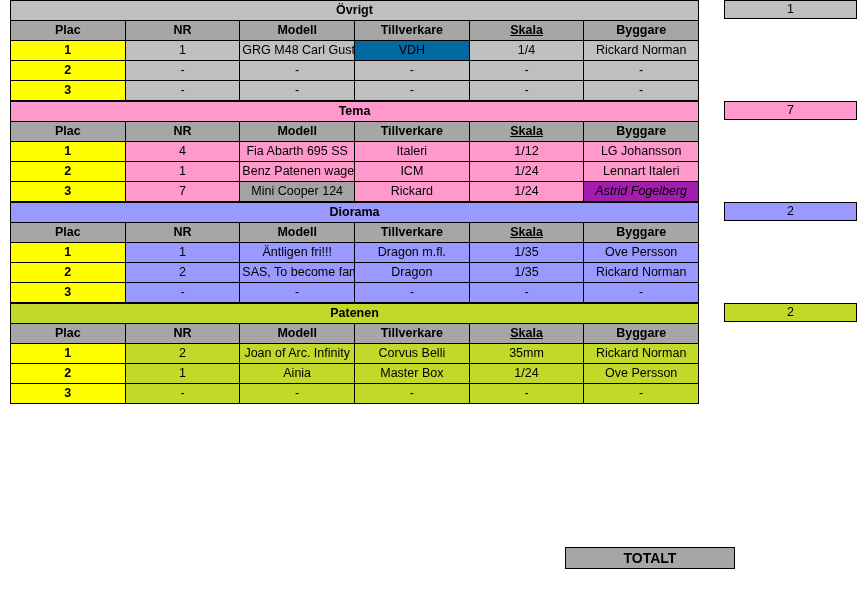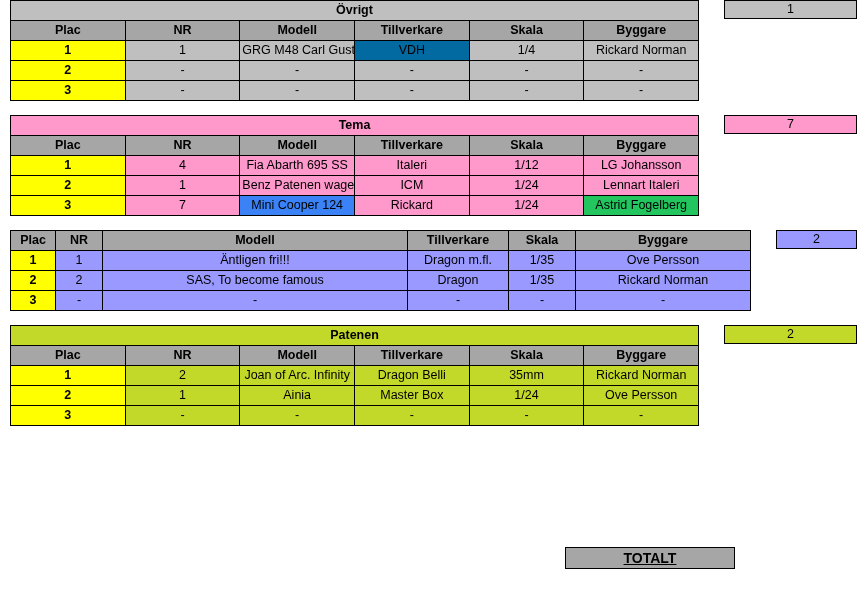--- a/index.html
+++ b/index.html
@@ -21,21 +21,20 @@
     height: 602px;
     padding: 0;
   }
   .section {
     display: flex;
     align-items: flex-start;
     margin: 0 0 0 10px;
     width: 847px;
   }
   .section + .section {
-    margin-top: 14px;
   }
   table.grid {
     border-collapse: collapse;
     table-layout: fixed;
     width: 710px;
   }
   table.grid td, table.grid th {
     border: 1px solid #000000;
     padding: 1px 2px;
     text-align: center;
@@ -57,21 +56,21 @@
     font-size: 12.5px;
   }
   .plac-cell {
     background: #ffff00;
     font-weight: bold;
   }
   .col-plac { width: 40px; }
   .col-nr { width: 42px; }
   .col-modell { width: 300px; }
   .col-tillv { width: 96px; }
-  .col-skala { width: 62px; }
+  .col-skala { width: 62px; text-decoration: underline; }
   .col-bygg { width: 170px; }
 
   .score-wrap {
     width: 137px;
     margin-left: 25px;
     display: flex;
     align-items: flex-start;
   }
   .score-box {
     width: 100%;
@@ -82,21 +81,20 @@
     height: 19px;
     line-height: 17px;
   }
 
   .total-row {
     position: absolute;
     left: 565px;
     top: 547px;
     display: flex;
     align-items: center;
-    text-decoration: underline;
   }
   .total-label {
     width: 170px;
     height: 22px;
     line-height: 21px;
     box-sizing: border-box;
     border: 1px solid #000000;
     background: #a6a6a6;
     font-weight: bold;
     font-size: 14px;
@@ -191,35 +189,38 @@
         <td class="plac-cell">2</td>
         <td style="background: rgb(255, 153, 204);">1</td>
         <td style="background: rgb(255, 153, 204);">Benz Patenen wagen</td>
         <td style="background: rgb(255, 153, 204);">ICM</td>
         <td style="background: rgb(255, 153, 204);">1/24</td>
         <td style="background: rgb(255, 153, 204);">Lennart Italeri</td>
       </tr>
       <tr>
         <td class="plac-cell">3</td>
         <td style="background: rgb(255, 153, 204);">7</td>
-        <td style="background: #3b82f6;">Mini Cooper 124</td>
+        <td style="background: #a3a3a3;">Mini Cooper 124</td>
         <td style="background: rgb(255, 153, 204);">Rickard</td>
         <td style="background: rgb(255, 153, 204);">1/24</td>
-        <td style="background: #22c55e;">Astrid Fogelberg</td>
+        <td style="background: #a21caf; font-style: italic;">Astrid Fogelberg</td>
       </tr>
     </tbody>
       </table>
     <div class="score-wrap">
       <div class="score-box" style="background: rgb(255, 153, 204);">7</div>
     </div>
   </div>
 
   <div class="section">
     <table class="grid">
       <tbody>
+          <tr class="title-row">
+        <td colspan="6" style="background: rgb(153, 153, 255);">Diorama</td>
+      </tr>
       <tr class="head-row">
         <td class="col-plac">Plac</td>
         <td class="col-nr">NR</td>
         <td class="col-modell">Modell</td>
         <td class="col-tillv">Tillverkare</td>
         <td class="col-skala">Skala</td>
         <td class="col-bygg">Byggare</td>
       </tr>
       <tr>
         <td class="plac-cell">1</td>
@@ -263,21 +264,21 @@
         <td class="col-nr">NR</td>
         <td class="col-modell">Modell</td>
         <td class="col-tillv">Tillverkare</td>
         <td class="col-skala">Skala</td>
         <td class="col-bygg">Byggare</td>
       </tr>
       <tr>
         <td class="plac-cell">1</td>
         <td style="background: rgb(195, 217, 42);">2</td>
         <td style="background: rgb(195, 217, 42);">Joan of Arc. Infinity</td>
-        <td style="background: rgb(195, 217, 42);">Dragon Belli</td>
+        <td style="background: rgb(195, 217, 42);">Corvus Belli</td>
         <td style="background: rgb(195, 217, 42);">35mm</td>
         <td style="background: rgb(195, 217, 42);">Rickard Norman</td>
       </tr>
       <tr>
         <td class="plac-cell">2</td>
         <td style="background: rgb(195, 217, 42);">1</td>
         <td style="background: rgb(195, 217, 42);">Ainia</td>
         <td style="background: rgb(195, 217, 42);">Master Box</td>
         <td style="background: rgb(195, 217, 42);">1/24</td>
         <td style="background: rgb(195, 217, 42);">Ove Persson</td>

